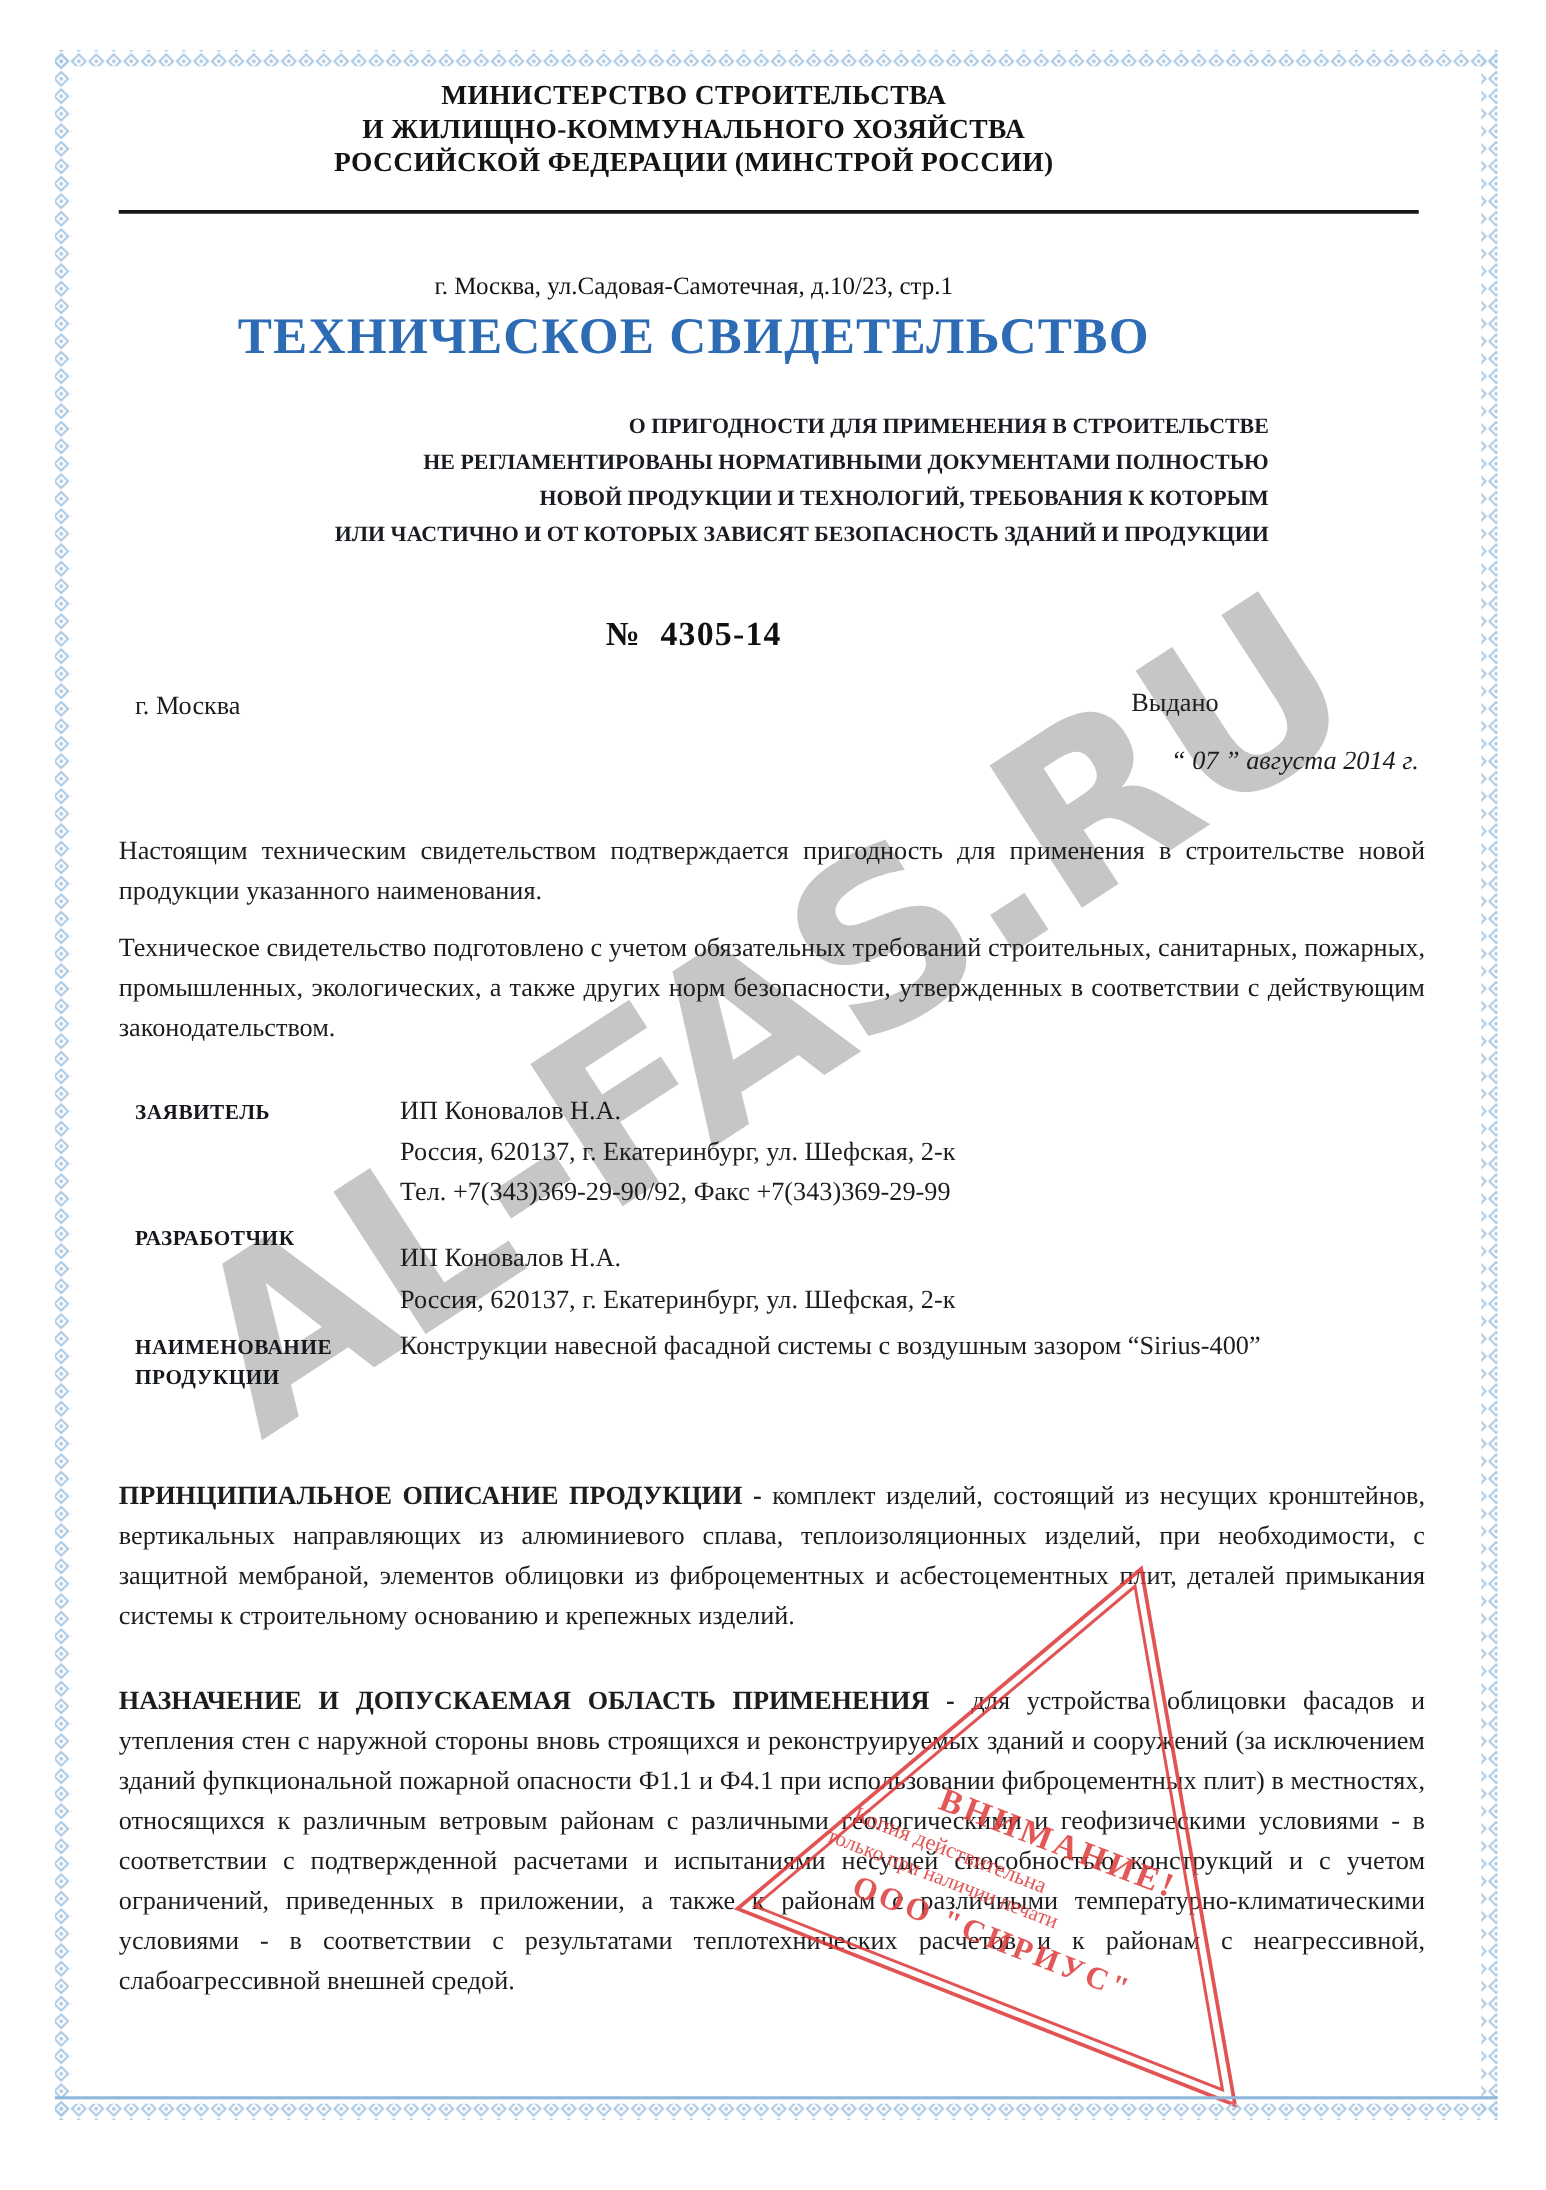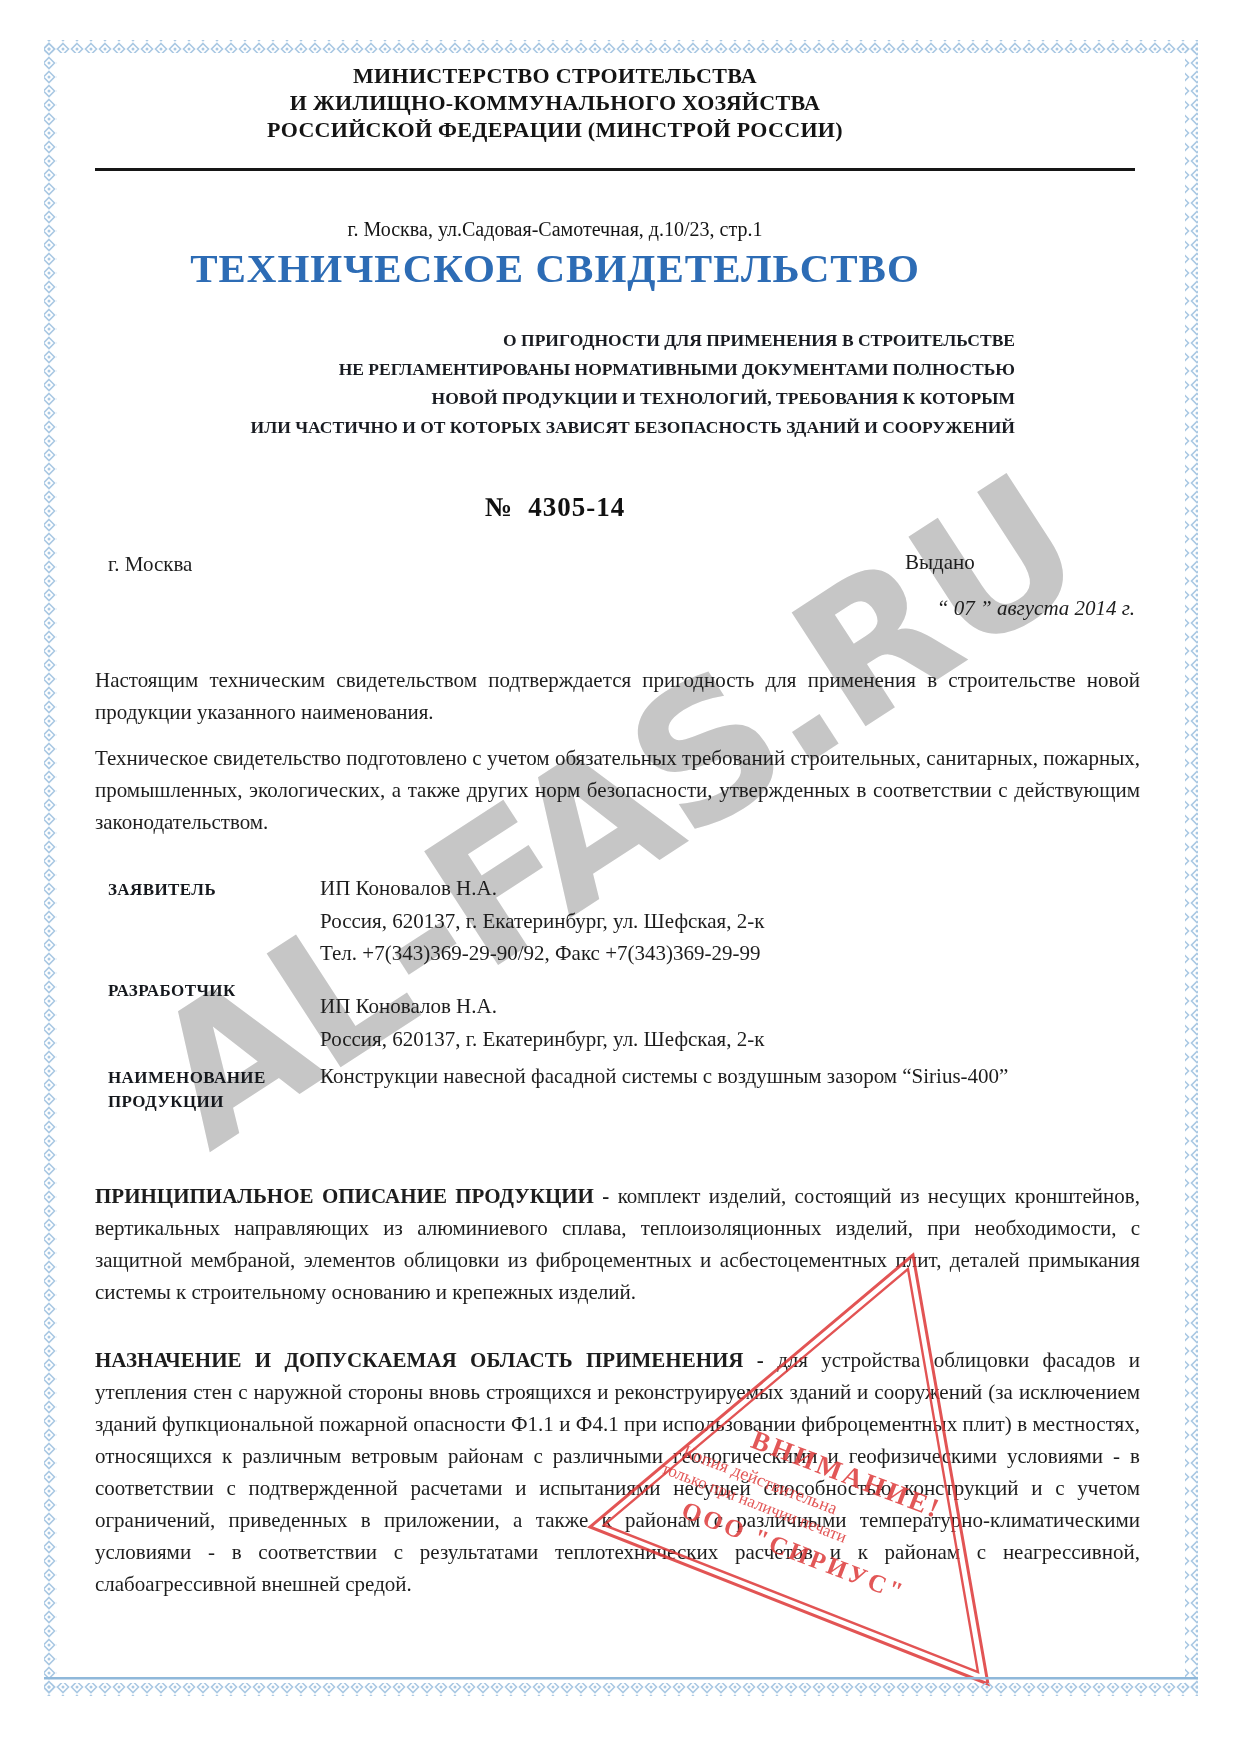--- a/index.html
+++ b/index.html
@@ -83,21 +83,21 @@
     <div>РОССИЙСКОЙ ФЕДЕРАЦИИ (МИНСТРОЙ РОССИИ)</div>
   </div>
   <div class="abs rule z-content"></div>
   <div class="abs address z-content">г. Москва,  ул.Садовая-Самотечная,  д.10/23, стр.1</div>
 
   <div class="abs doc-title z-content">ТЕХНИЧЕСКОЕ СВИДЕТЕЛЬСТВО</div>
   <div class="abs subtitle z-content">
     <div>О ПРИГОДНОСТИ ДЛЯ ПРИМЕНЕНИЯ  В СТРОИТЕЛЬСТВЕ</div>
     <div>НЕ РЕГЛАМЕНТИРОВАНЫ НОРМАТИВНЫМИ ДОКУМЕНТАМИ ПОЛНОСТЬЮ</div>
     <div>НОВОЙ ПРОДУКЦИИ  И ТЕХНОЛОГИЙ, ТРЕБОВАНИЯ К КОТОРЫМ</div>
-    <div>ИЛИ ЧАСТИЧНО И ОТ КОТОРЫХ ЗАВИСЯТ БЕЗОПАСНОСТЬ ЗДАНИЙ И СООРУЖЕНИЙ</div>
+    <div>ИЛИ ЧАСТИЧНО И ОТ КОТОРЫХ ЗАВИСЯТ БЕЗОПАСНОСТЬ ЗДАНИЙ И ПРОДУКЦИИ</div>
   </div>
 
   <div class="abs doc-number z-content">№  4305-14</div>
   <div class="abs place z-content">г. Москва</div>
   <div class="abs issued z-content">Выдано</div>
   <div class="abs issued-date z-content">“ 07 ” августа 2014 г.</div>
 
   <div class="abs para z-content" style="top:664px">Настоящим техническим свидетельством подтверждается пригодность для применения в строительстве новой продукции указанного наименования.</div>
   <div class="abs para z-content" style="top:742px">Техническое свидетельство подготовлено с учетом обязательных требований строительных, санитарных, пожарных, промышленных, экологических, а также других норм безопасности, утвержденных в соответствии с действующим законодательством.</div>
 

